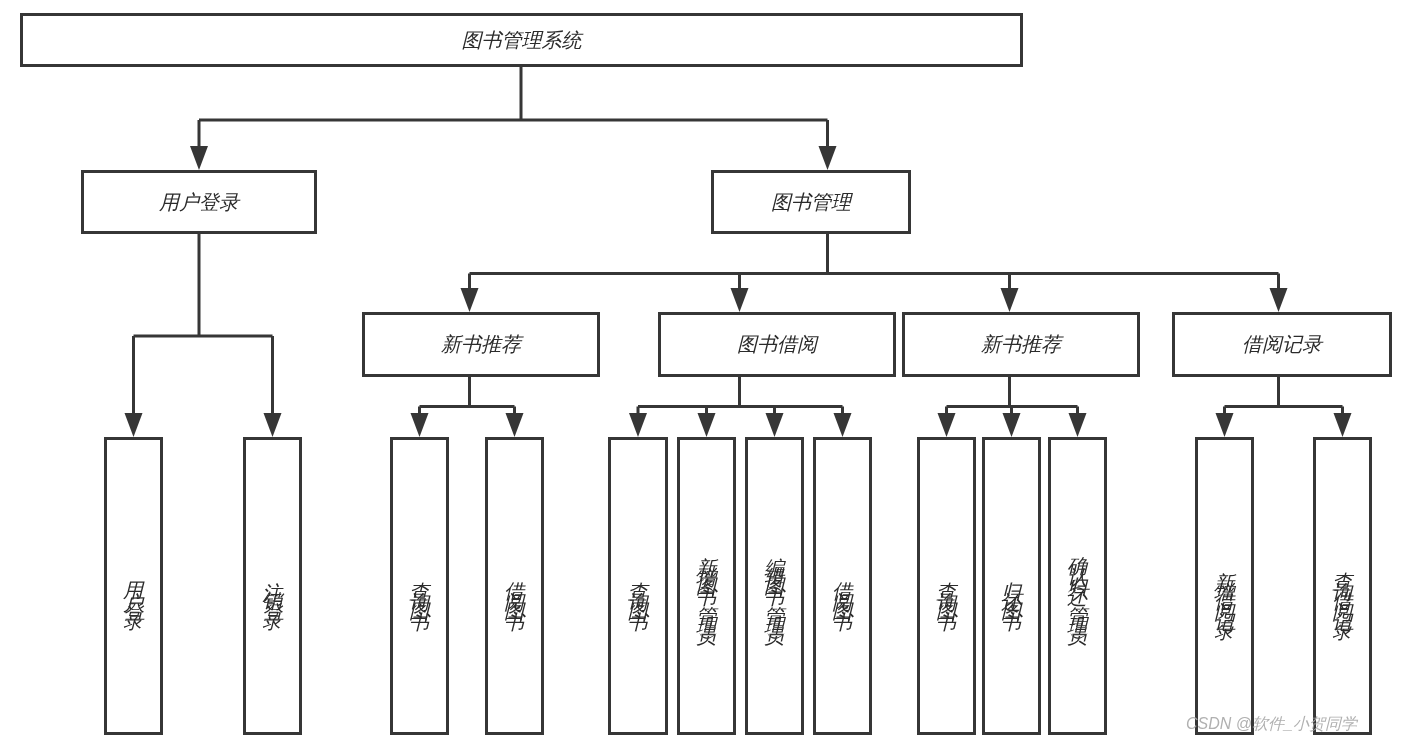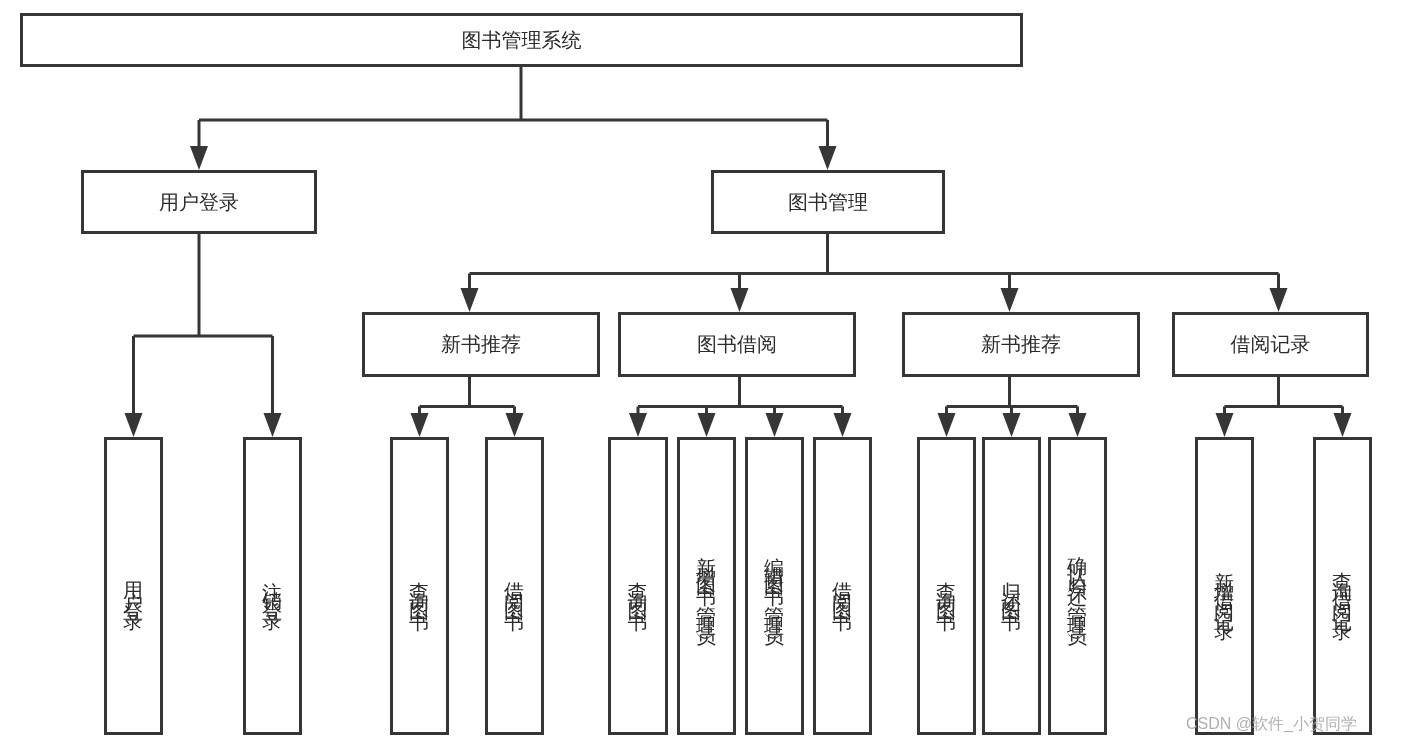--- a/index.html
+++ b/index.html
@@ -13,20 +13,21 @@
   body{
     background:var(--background);
     font-family:"Liberation Sans", sans-serif;
   }
   .canvas{
     position:relative;
     width:1405px;
     height:747px;
     background:var(--background);
     overflow:hidden;
+    font-style:italic;
   }
   .connectors{
     position:absolute;
     left:0;top:0;
     z-index:1;
   }
   .cline{
     stroke:var(--line);
     stroke-width:3;
     fill:none;
@@ -111,34 +112,34 @@
       M1333.5 413 L1351.5 413 L1342.5 437 Z"></path>
   </svg>
 
   <div class="box" style="left:20px;top:13px;width:1003px;height:54px">
     <span>图书管理系统</span>
   </div>
 
   <div class="box" style="left:81px;top:170px;width:236px;height:64px">
     <span>用户登录</span>
   </div>
-  <div class="box" style="left:711px;top:170px;width:234px;height:64px">
+  <div class="box" style="left:711px;top:170px;width:200px;height:64px">
     <span>图书管理</span>
   </div>
 
   <div class="box l2" style="left:362px">
     <span>新书推荐</span>
   </div>
-  <div class="box l2" style="left:618px">
+  <div class="box l2" style="left:658px">
     <span>图书借阅</span>
   </div>
   <div class="box l2" style="left:902px">
     <span>新书推荐</span>
   </div>
-  <div class="box l2" style="left:1172px;width:197px">
+  <div class="box l2" style="left:1172px;width:220px">
     <span>借阅记录</span>
   </div>
 
   <div class="box leaf" style="left:104px">
     <span class="vtext">用户登录</span>
   </div>
   <div class="box leaf" style="left:243px">
     <span class="vtext">注销登录</span>
   </div>
 

